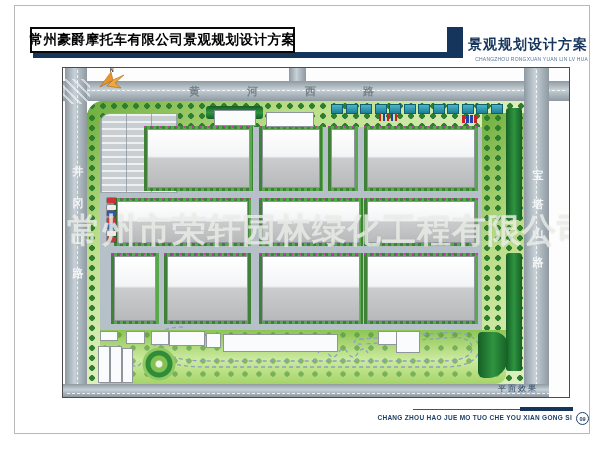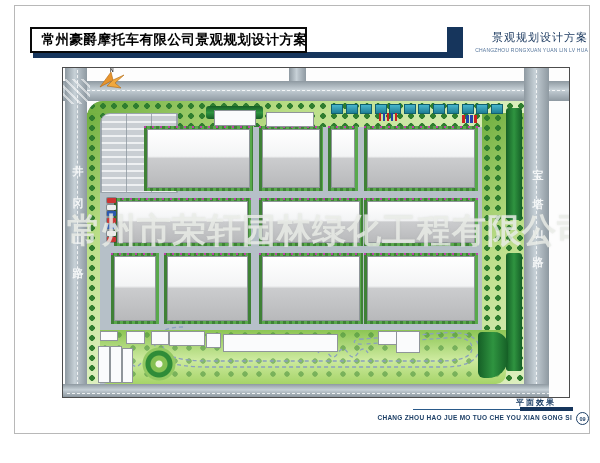--- a/index.html
+++ b/index.html
@@ -3,26 +3,26 @@
 <meta charset="utf-8">
 <style>
   html,body{margin:0;padding:0;background:#fff;width:600px;height:463px;
     font-family:"Liberation Sans",sans-serif;position:relative;overflow:hidden;}
   .abs{position:absolute;}
 
   
   #page-frame{left:14px;top:5px;width:574px;height:427px;border:1px solid #b8b8b8;}
   #title-box{left:30px;top:27px;width:261px;height:22px;border:2px solid #0a0a0a;background:#fff;
     display:flex;align-items:center;justify-content:center;font-weight:bold;font-size:13.5px;
-    letter-spacing:.5px;color:#000;white-space:nowrap;z-index:6;padding-left:12px;}
+    letter-spacing:.5px;color:#000;white-space:nowrap;z-index:6;}
   #title-underline{left:33px;top:52px;width:414px;height:6px;background:#16355c;z-index:5;}
   #title-accent{left:447px;top:27px;width:16px;height:31px;background:#16355c;z-index:5;}
   #company{left:428px;top:29px;width:160px;text-align:right;color:#16355c;z-index:6;}
   #company .nm{font-size:9px;font-weight:bold;letter-spacing:.5px;}
-  #company .sub{font-size:11px;font-weight:normal;margin-top:1px;letter-spacing:1px;}
+  #company .sub{font-size:14px;font-weight:bold;margin-top:7px;letter-spacing:1px;}
   #company .py{font-size:5px;color:#55759b;margin-top:2px;letter-spacing:.2px;}
 
   
   #map{left:62px;top:67px;width:506px;height:329px;border:1px solid #4c4c4c;background:#fdfdfd;overflow:hidden;}
 
   .road-v{background:linear-gradient(90deg,#8e99a1,#c8d2d8 45%,#bac4cb 55%,#8e99a1);}
   .road-h{background:linear-gradient(180deg,#8e99a1,#c8d2d8 45%,#bac4cb 55%,#8e99a1);}
   #road-left{left:2px;top:0;width:22px;height:329px;z-index:2;}
   #road-right{left:461px;top:0;width:25px;height:329px;z-index:2;}
   #road-top{left:0;top:13px;width:506px;height:20px;z-index:2;}
@@ -71,21 +71,21 @@
   #lbl-top{left:126px;top:16px;font-size:11px;color:#75838a;letter-spacing:47px;}
   #lbl-left{left:7px;top:88px;writing-mode:vertical-rl;font-size:11px;color:#f4f6f7;letter-spacing:34px;}
   #lbl-right{left:467px;top:92px;writing-mode:vertical-rl;font-size:11px;color:#f4f6f7;letter-spacing:29px;}
 
   #compass{left:34px;top:1px;width:30px;height:22px;z-index:11;}
   #compass .n{position:absolute;left:13px;top:-2px;font-size:5px;color:#333;font-weight:bold;}
   #watermark{left:4px;top:140px;width:498px;text-align:center;z-index:30;font-size:34px;font-weight:bold;
     color:rgba(237,239,234,.78);letter-spacing:1px;white-space:nowrap;text-shadow:0 0 2px rgba(175,180,175,.35);}
 
   
-  #footer-caption{left:498px;top:397px;width:76px;text-align:center;font-size:8px;font-weight:bold;
+  #footer-caption{left:498px;top:383px;width:76px;text-align:left;font-size:8px;font-weight:normal;
     color:#1d3f66;letter-spacing:2px;z-index:6;}
   #footer-rule-thin{left:413px;top:409px;width:110px;height:1px;background:#2a5a8a;}
   #footer-rule-thick{left:520px;top:407px;width:53px;height:4px;background:#16355c;}
   #footer-pinyin{left:370px;top:414px;width:202px;text-align:right;font-size:6.5px;font-weight:bold;
     color:#1d3f66;letter-spacing:.3px;white-space:nowrap;}
   #page-badge{left:576px;top:412px;width:11px;height:11px;border:1px solid #1d3f66;border-radius:50%;
     display:flex;align-items:center;justify-content:center;font-size:5.5px;font-weight:bold;color:#1d3f66;}
 </style>
 </head>
 <body>
@@ -133,20 +133,21 @@
       <path d="M70 4 C50 4 40 12 42 24 C44 38 60 44 95 44 L330 44 C356 44 366 36 366 25 C366 14 352 8 330 10 L250 16"></path>
       <path d="M70 10 C56 10 48 15 50 23 C52 34 66 38 98 38 L328 38 C350 38 359 33 359 25 C359 17 350 13 332 15 L252 21"></path>
       <path d="M250 16 C238 16 238 22 252 21"></path>
       <path d="M205 30 q5 -8 10 0 t10 0 t10 0 t10 0 t10 0"></path>
       <path d="M8 40 q5 -7 10 0 t10 0"></path>
     </g>
     <path d="M120 26 L165 26" stroke="#9aa8c0" stroke-width="5" stroke-dasharray="3 2" opacity=".7"></path>
   </svg>
   <div class="abs" id="tree-circle"></div>
 
+  <div class="abs rlabel" id="lbl-top">黄河西路</div>
   <div class="abs rlabel" id="lbl-left">井冈山路</div>
   <div class="abs rlabel" id="lbl-right">宝塔山路</div>
 
   <div class="abs" id="compass">
     <span class="n">N</span>
     <svg width="30" height="22" viewBox="0 0 30 22">
       <path d="M3 18 L14 3 L16 11 Z" fill="#e8942c" stroke="#b06a14" stroke-width=".6"></path>
       <path d="M16 11 L27 6 L18 14 L24 19 L10 17 Z" fill="#f0a83e" stroke="#b06a14" stroke-width=".6"></path>
     </svg>
   </div>

